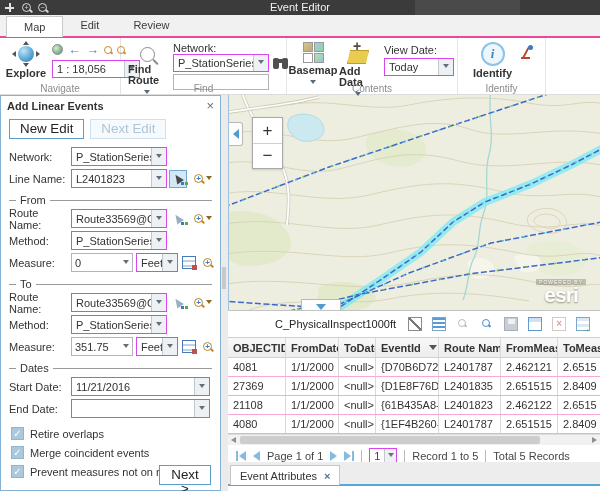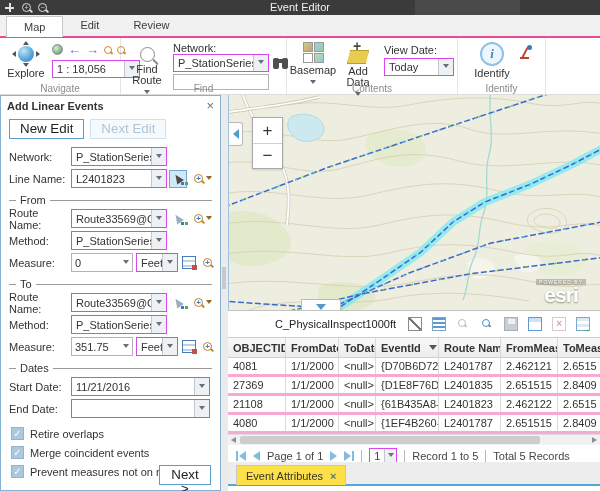--- a/index.html
+++ b/index.html
@@ -27,21 +27,21 @@
     border-bottom:2px solid #ec4899; display:flex; align-items:flex-end; padding-left:6px; z-index:20; }
   .rtab { height:21px; line-height:20px; padding:0 17px; color:#3c3c3c; cursor:default; }
   .rtab.active { background:#fff; border:1px solid #c9c9c9; border-bottom:1px solid #fff; margin-bottom:-1px; }
 
   
   .ribbon { position:absolute; left:0; top:38px; right:0; height:57px; background:#fff;
     border-bottom:1px solid #dcdcdc; display:flex; z-index:10; }
   .rgroup { position:relative; border-right:1px solid #e4e4e4; padding:4px 7px 13px 7px; display:flex; gap:7px; align-items:flex-start; }
   .glabel { position:absolute; bottom:0; left:0; right:0; text-align:center; font-size:10px; color:#8b8b8b; }
   .bigbtn { display:flex; flex-direction:column; align-items:center; gap:2px; min-width:38px; }
-  .bigbtn .lbl { text-align:center; line-height:11px; }
+  .bigbtn .lbl { line-height:11px;font-weight:bold; }
   .car { width:0; height:0; border:3px solid transparent; border-top:4px solid #5b6b7a; display:inline-block; margin-top:2px; }
   
   .explore-ic { position:relative; width:26px; height:24px; }
   .sphere { position:absolute; left:5px; top:4px; width:16px; height:16px; border-radius:50%;
     background:radial-gradient(circle at 35% 30%, #c2e4f5, #5aa8da 55%, #2e7cb0); }
   .tri { position:absolute; width:0; height:0; border:3px solid transparent; }
   .tri.u { left:10px; top:-1px; border-bottom:4px solid #555; border-top:none; }
   .tri.d { left:10px; bottom:-1px; border-top:4px solid #555; border-bottom:none; }
   .tri.l { left:-1px; top:9px; border-right:4px solid #555; border-left:none; }
   .tri.r { right:-1px; top:9px; border-left:4px solid #555; border-right:none; }
@@ -177,41 +177,41 @@
   .ic-exp { border:1px solid #7aa7cc; background:repeating-linear-gradient(#dce9f5 0 3px,#fff 3px 6px); }
   .ic-exp::after { content:'→'; position:absolute; right:-2px; bottom:-4px; color:#3f9c46; font-weight:bold; font-size:10px; }
   .ic-sort { font-size:7px; line-height:6px; color:#c8741a; font-weight:bold; }
   .ic-sort::after { content:'↓'; position:absolute; right:-1px; top:0; color:#3a7abf; font-size:11px; font-weight:bold; }
   .ic-fld { border:1px solid #8aa0b4; background:#fff; }
   .ic-fld::after { content:''; position:absolute; left:2px; top:2px; width:3px; height:8px; background:#9dc3e6; }
   .grid { border-top:1px solid #cfcfcf; }
   .ghead { display:flex; height:20px; background:linear-gradient(#f8f8f8,#ededed); border-bottom:1px solid #cfcfcf; font-weight:bold; }
   .gcell { flex:none; padding:0 0 0 5px; display:flex; align-items:center; border-right:1px solid #d9d9d9;
     white-space:nowrap; overflow:hidden; }
-  .grow { display:flex; height:19px; border-bottom:3px solid #f9a8d4; background:#fff; }
+  .grow { display:flex; height:19px; border-bottom:1px solid #f9a8d4; background:#fff; }
   .c0{width:58px}.c1{width:53px}.c2{width:37px}.c3{width:63px}.c4{width:62px}.c5{width:57px}.c6{width:60px}
   .sortcar { width:0; height:0; border:4px solid transparent; border-top:5px solid #555; margin:4px 0 0 8px; }
   .hscroll { height:11px; background:#f1f1f1; border-top:1px solid #dcdcdc; position:relative; }
   .hs-arrow { position:absolute; top:2px; width:0; height:0; border:3.5px solid transparent; }
   .hs-arrow.l { left:3px; border-right:5px solid #8f8f8f; border-left:none; }
   .hs-arrow.r { right:3px; border-left:5px solid #8f8f8f; border-right:none; }
   .hs-thumb { position:absolute; left:12px; top:1px; width:300px; height:8px; background:#cdcdcd; border-radius:2px; }
   .pager { height:22px; display:flex; align-items:center; gap:7px; padding-left:8px; color:#444;text-align:center; }
   .pg { width:0; height:0; border:5px solid transparent; flex:none; }
   .pg.prev { border-right:7px solid #85bcdd; border-left:none; }
   .pg.next { border-left:7px solid #85bcdd; border-right:none; }
   .pg-first,.pg-last { display:flex; align-items:center; gap:1px; }
   .pg-bar { width:2px; height:10px; background:#85bcdd; }
   .vsep { width:1px; height:12px; background:#b9b9b9; flex:none; }
   .pgcombo { width:28px; height:17px; }
   .pgcombo .dd { width:12px; }
 
   
   .bottombar { position:absolute; left:228px; top:462px; width:372px; height:29px; background:#ededed; }
-  .btab { position:absolute; left:8px; top:3px; height:20px; background:#fde047; border:1px solid #c6c6c6; border-bottom:none;
+  .btab { position:absolute; left:2px; top:3px; height:20px; background:#ffffff; border:1px solid #c6c6c6; border-bottom:none;
     display:flex; align-items:center; gap:7px; padding:0 9px; z-index:2; }
   .btab .x { color:#4a7a9b; font-weight:bold; font-size:11px; }
   .blueline { position:absolute; left:0; top:22px; width:372px; height:2px; background:#56a8d8; }
   .bwhite { position:absolute; left:0; top:24px; width:372px; height:5px; background:#fff; }
 </style>
 </head>
 <body>
 
 <div id="app">
 

